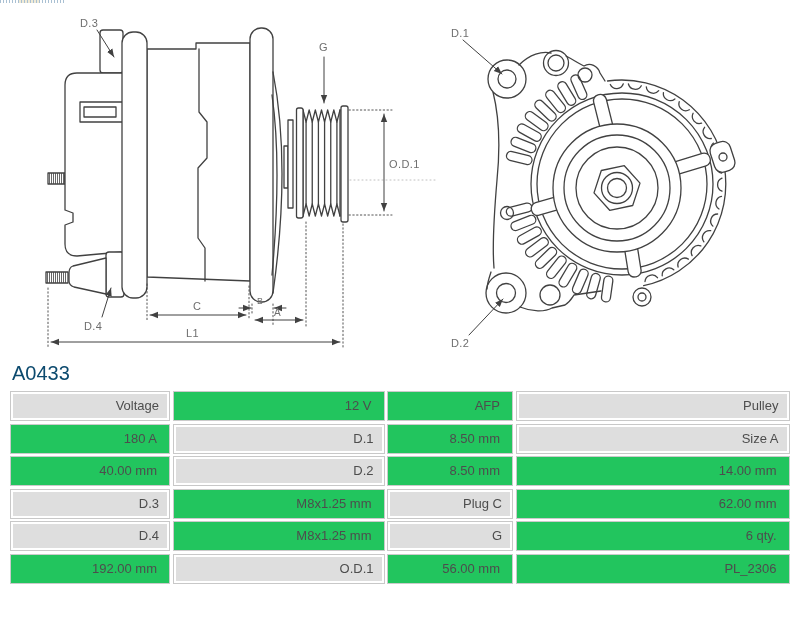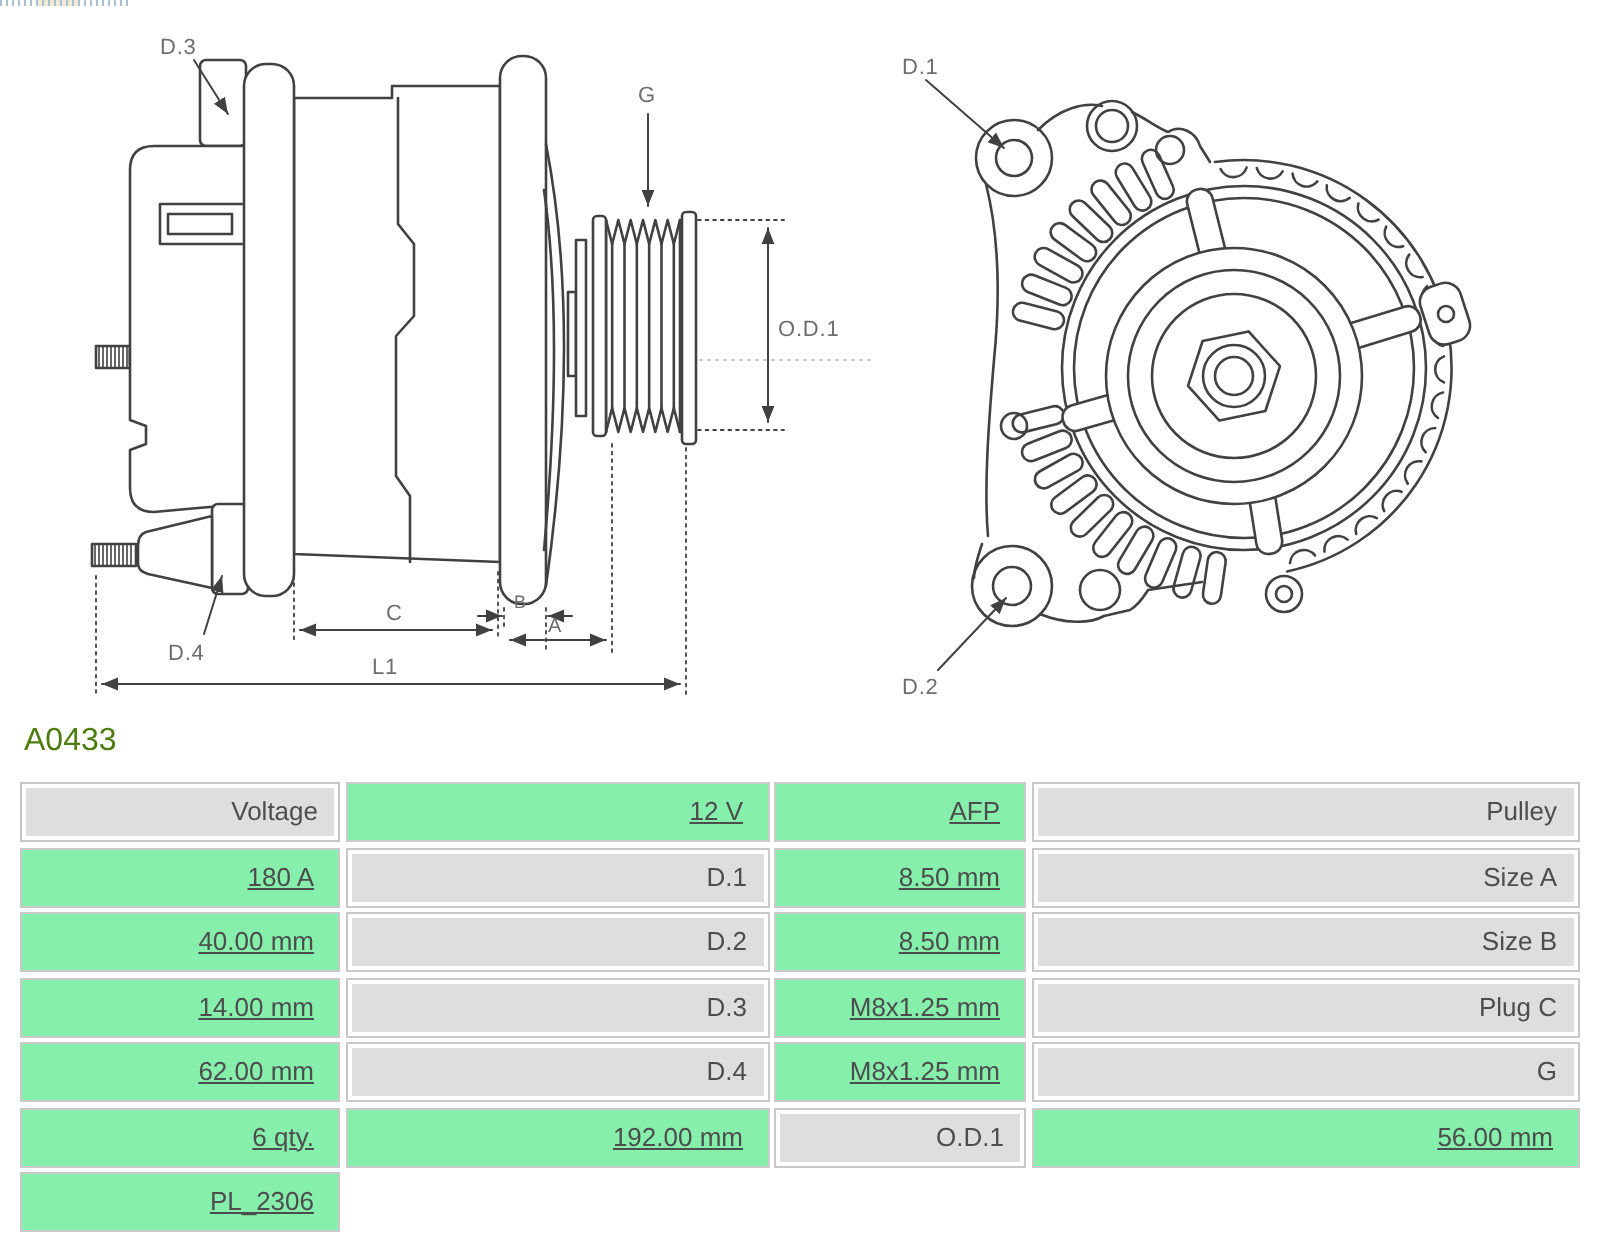--- a/index.html
+++ b/index.html
@@ -13,27 +13,27 @@
     stroke:#414141;stroke-width:1.3;fill:none;stroke-linejoin:round;stroke-linecap:round;}
   #diagram .fw{fill:#ffffff;}
   #diagram .dotted{stroke-width:.9;stroke-dasharray:1.4 2.4;}
   #diagram .cl{stroke:#b0b0b0;stroke-width:.8;stroke-dasharray:1 3;}
   #diagram .dim{stroke-width:1;}
   #diagram .hatch line{stroke-width:.8;}
   #diagram text{fill:#6e6e6e;font-family:"Liberation Sans",sans-serif;font-size:11px;letter-spacing:.4px;stroke:none;}
   #diagram text.small{font-size:9px;}
   #diagram text.mid{font-size:10px;}
   #diagram marker path{fill:#414141;stroke:none;}
-  .part-number{position:absolute;top:362px;left:12px;font-size:16px;color:#4d7c0f;}
+  .part-number{position:absolute;top:362px;left:12px;font-size:20px;color:#0c4a6e;}
   .spec-table{position:absolute;top:391px;left:10px;width:704px;display:grid;
     grid-template-columns:160px 212px 126px 274px;gap:2.5px;grid-auto-rows:30px;}
   .cell{box-sizing:border-box;font-size:13px;line-height:28px;text-align:right;color:#4d4d4d;
     white-space:nowrap;overflow:hidden;}
   .lab{background:#dedede;border:1px solid #c8c8c8;box-shadow:inset 0 0 0 2px #fff;padding-right:10px;}
-  .val{background:#86efac;border:1px solid #cbcbcb;padding-right:12px;text-decoration:underline;}
+  .val{background:#22c55e;border:1px solid #cbcbcb;padding-right:12px;}
 </style>
 </head>
 <body>
 
 <div class="artifact-hl"></div>
 <div class="artifact"></div>
 
 <svg id="diagram" width="800" height="360" viewBox="0 0 800 360">
   <defs>
     <marker id="ah" viewBox="0 0 10 10" refX="9" refY="5" markerWidth="9" markerHeight="9" orient="auto-start-reverse" markerUnits="userSpaceOnUse">
@@ -229,21 +229,20 @@
 
   <div class="cell val">180 A</div>
   <div class="cell lab">D.1</div>
   <div class="cell val">8.50 mm</div>
 
   <div class="cell lab">Size A</div>
   <div class="cell val">40.00 mm</div>
   <div class="cell lab">D.2</div>
   <div class="cell val">8.50 mm</div>
 
-  <div class="cell lab">Size B</div>
   <div class="cell val">14.00 mm</div>
   <div class="cell lab">D.3</div>
   <div class="cell val">M8x1.25 mm</div>
 
   <div class="cell lab">Plug C</div>
   <div class="cell val">62.00 mm</div>
   <div class="cell lab">D.4</div>
   <div class="cell val">M8x1.25 mm</div>
 
   <div class="cell lab">G</div>

